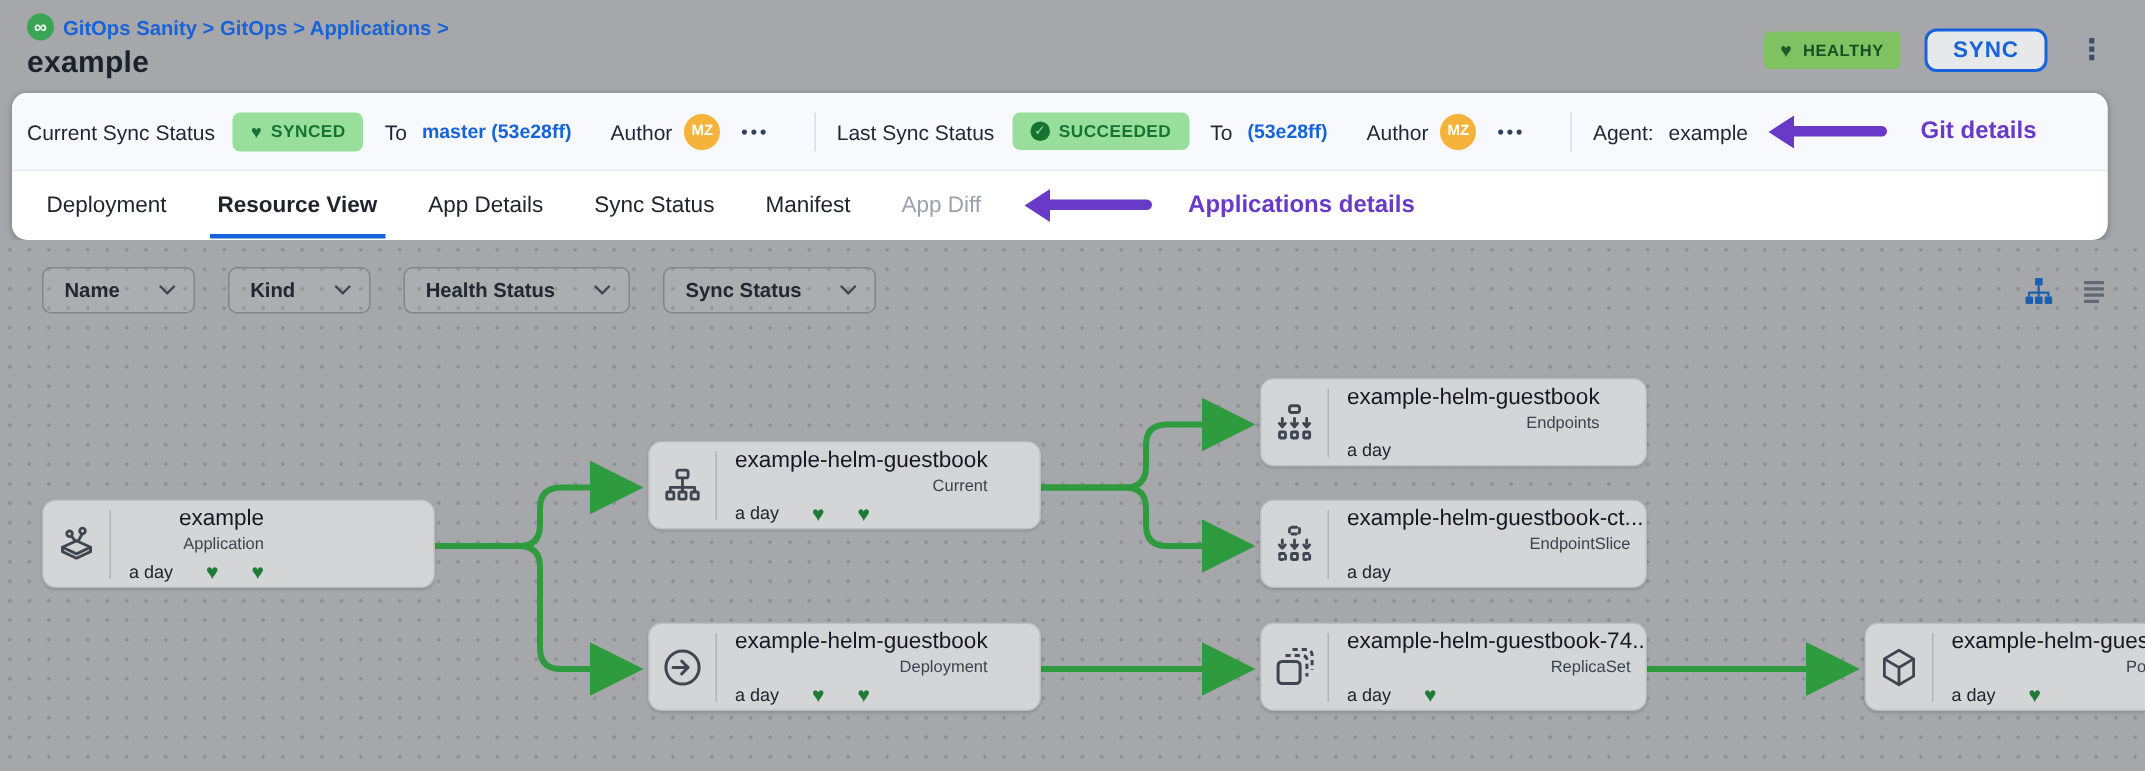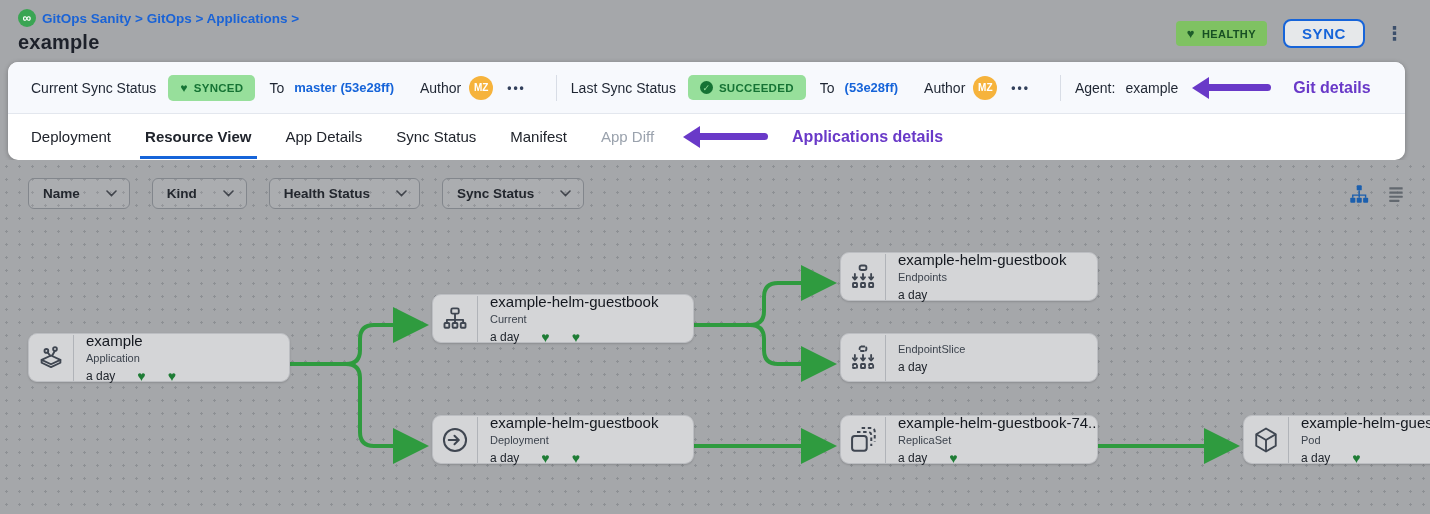--- a/index.html
+++ b/index.html
@@ -14,21 +14,21 @@
   .crumb-sep { color:#1a63d6; font-weight:600; }
   .page-title { margin-top:4px; font-size:20px; font-weight:700; color:#1d212a; letter-spacing:.2px; }
   .top-actions { position:absolute; right:22px; top:19px; display:flex; align-items:center; gap:16px; }
   .healthy-badge { display:inline-flex; align-items:center; gap:7px; background:#7fc262; color:#174f23; font-size:11px; font-weight:700; letter-spacing:.4px; padding:5px 11px; border-radius:4px; }
   .healthy-badge .hrt { font-size:13px; color:#1d5c2a; }
   .sync-btn { border:2px solid var(--accent,#1664d9); color:var(--accent,#1664d9); background:rgba(252,253,255,.75); font-weight:700; font-size:15px; letter-spacing:.6px; padding:4px 17px; border-radius:8px; cursor:pointer; font-family:inherit; }
   .kebab { color:#3c4f6b; font-size:19px; font-weight:700; line-height:1; cursor:pointer; padding:2px 4px; }
 
   
   .card { position:absolute; left:8px; top:62px; width:1397px; height:98px; background:#fff; border-radius:10px; box-shadow:0 1px 5px rgba(0,0,0,.28); }
-  .sync-row { height:52px; display:flex; align-items:center; padding:0 23px; background:#f7f9fd; border-bottom:1px solid #e3e7ee; border-radius:10px 10px 0 0; font-size:14px; color:#1f2633; }
+  .sync-row { height:52px; display:flex; align-items:center; padding:0 10px; background:#f7f9fd; border-bottom:1px solid #e3e7ee; border-radius:10px 10px 0 0; font-size:14px; color:#1f2633; }
   .sync-row .lbl { white-space:nowrap; }
   .badge { display:inline-flex; align-items:center; gap:6px; background:#97df9b; color:#157334; font-size:11.5px; font-weight:700; letter-spacing:.3px; padding:6px 12px; border-radius:5px; margin:0 14px 0 12px; white-space:nowrap; }
   .badge .hrt { font-size:12px; color:#157334; }
   .badge .chk { width:13px; height:13px; border-radius:50%; background:#157334; color:#97df9b; font-size:9px; display:inline-flex; align-items:center; justify-content:center; font-weight:700; }
   .to-lbl { margin-right:10px; white-space:nowrap; }
   .ref-link { color:var(--accent,#1664d9); font-weight:700; font-size:13px; margin-right:26px; cursor:pointer; white-space:nowrap; }
   .author-lbl { margin-right:8px; }
   .avatar { width:24px; height:24px; border-radius:50%; background:#f6b33c; color:#fff; font-size:10px; font-weight:700; display:inline-flex; align-items:center; justify-content:center; margin-right:14px; }
   .more-dots { color:#33415c; font-size:12px; font-weight:700; letter-spacing:2px; cursor:pointer; margin-right:16px; }
   .vdiv { width:1px; height:26px; background:#d8dde6; margin:0 14px; }
@@ -56,21 +56,21 @@
     background-image:radial-gradient(circle,#8d9094 1.1px, transparent 1.3px);
     background-size:13px 13px; }
   .filterbar { position:absolute; left:28px; top:18px; right:24px; display:flex; gap:22px; }
   .filter-select { display:flex; align-items:center; justify-content:space-between; height:31px; padding:0 12px 0 14px; border:1.5px solid #82868c; border-radius:6px; background:rgba(255,255,255,.07); font-size:13.5px; font-weight:600; color:#23272e; cursor:pointer; }
   .filter-select svg { margin-left:26px; }
   .view-toggles { margin-left:auto; display:flex; align-items:center; gap:16px; }
   .view-toggle { cursor:pointer; display:flex; }
 
   .edges { position:absolute; left:0; top:0; }
 
-  .node { position:absolute; height:49px; background:#d4d5d7; border:1px solid #bcbec2; border-radius:9px; box-shadow:0 1px 2px rgba(0,0,0,.15); display:flex; align-items:center; cursor:pointer; }
+  .node { position:absolute; height:59px; background:#d4d5d7; border:1px solid #bcbec2; border-radius:9px; box-shadow:0 1px 2px rgba(0,0,0,.15); display:flex; align-items:center; cursor:pointer;text-align:right; }
   .node-icon { width:44px; display:flex; align-items:center; justify-content:center; color:#3f4651; flex:0 0 44px; }
   .node-sep { width:1px; height:46px; background:#b0b3b8; flex:0 0 1px; }
   .node-body { padding:6px 10px 6px 12px; overflow:hidden; white-space:nowrap; }
   .node-title { font-size:15px; font-weight:500; color:#14181f; line-height:18px; }
   .node-kind { font-size:11px; color:#3c434d; line-height:14px; margin-top:1px; }
   .node-meta { display:flex; align-items:center; margin-top:4px; font-size:12px; color:#20252c; line-height:14px; }
   .node-meta .hrt { color:var(--heart,#1e7c35); font-size:14px; margin-left:22px; line-height:12px; }
 </style>
 </head>
 <body>
@@ -279,20 +279,21 @@
             <path d="M5.5 9.5v4.5M3.9 12.2l1.6 1.9 1.6-1.9" stroke-dasharray="2 1.5"></path>
             <path d="M12 9.5v4.5M10.4 12.2l1.6 1.9 1.6-1.9"></path>
             <path d="M18.5 9.5v4.5M16.9 12.2l1.6 1.9 1.6-1.9" stroke-dasharray="2 1.5"></path>
             <rect x="4" y="16.8" width="3.2" height="3.2" rx="0.5" stroke-dasharray="2 1.4"></rect>
             <rect x="10.4" y="16.8" width="3.2" height="3.2" rx="0.5"></rect>
             <rect x="16.9" y="16.8" width="3.2" height="3.2" rx="0.5" stroke-dasharray="2 1.4"></rect>
           </svg>
         </span>
         <span class="node-sep"></span>
         <span class="node-body">
+          <div class="node-title">example-helm-guestbook-ct...</div>
           <div class="node-kind">EndpointSlice</div>
           <div class="node-meta">
             <span>a day</span>
           </div>
         </span>
       </div>
       <div class="node" style="left: 432px; top: 255px; width: 262px;">
         <span class="node-icon">
           <svg width="32" height="32" viewBox="0 0 24 24" fill="none" stroke="#3f4651" stroke-width="1.5" stroke-linecap="round" stroke-linejoin="round">
             <circle cx="12" cy="12" r="8.3"></circle>

